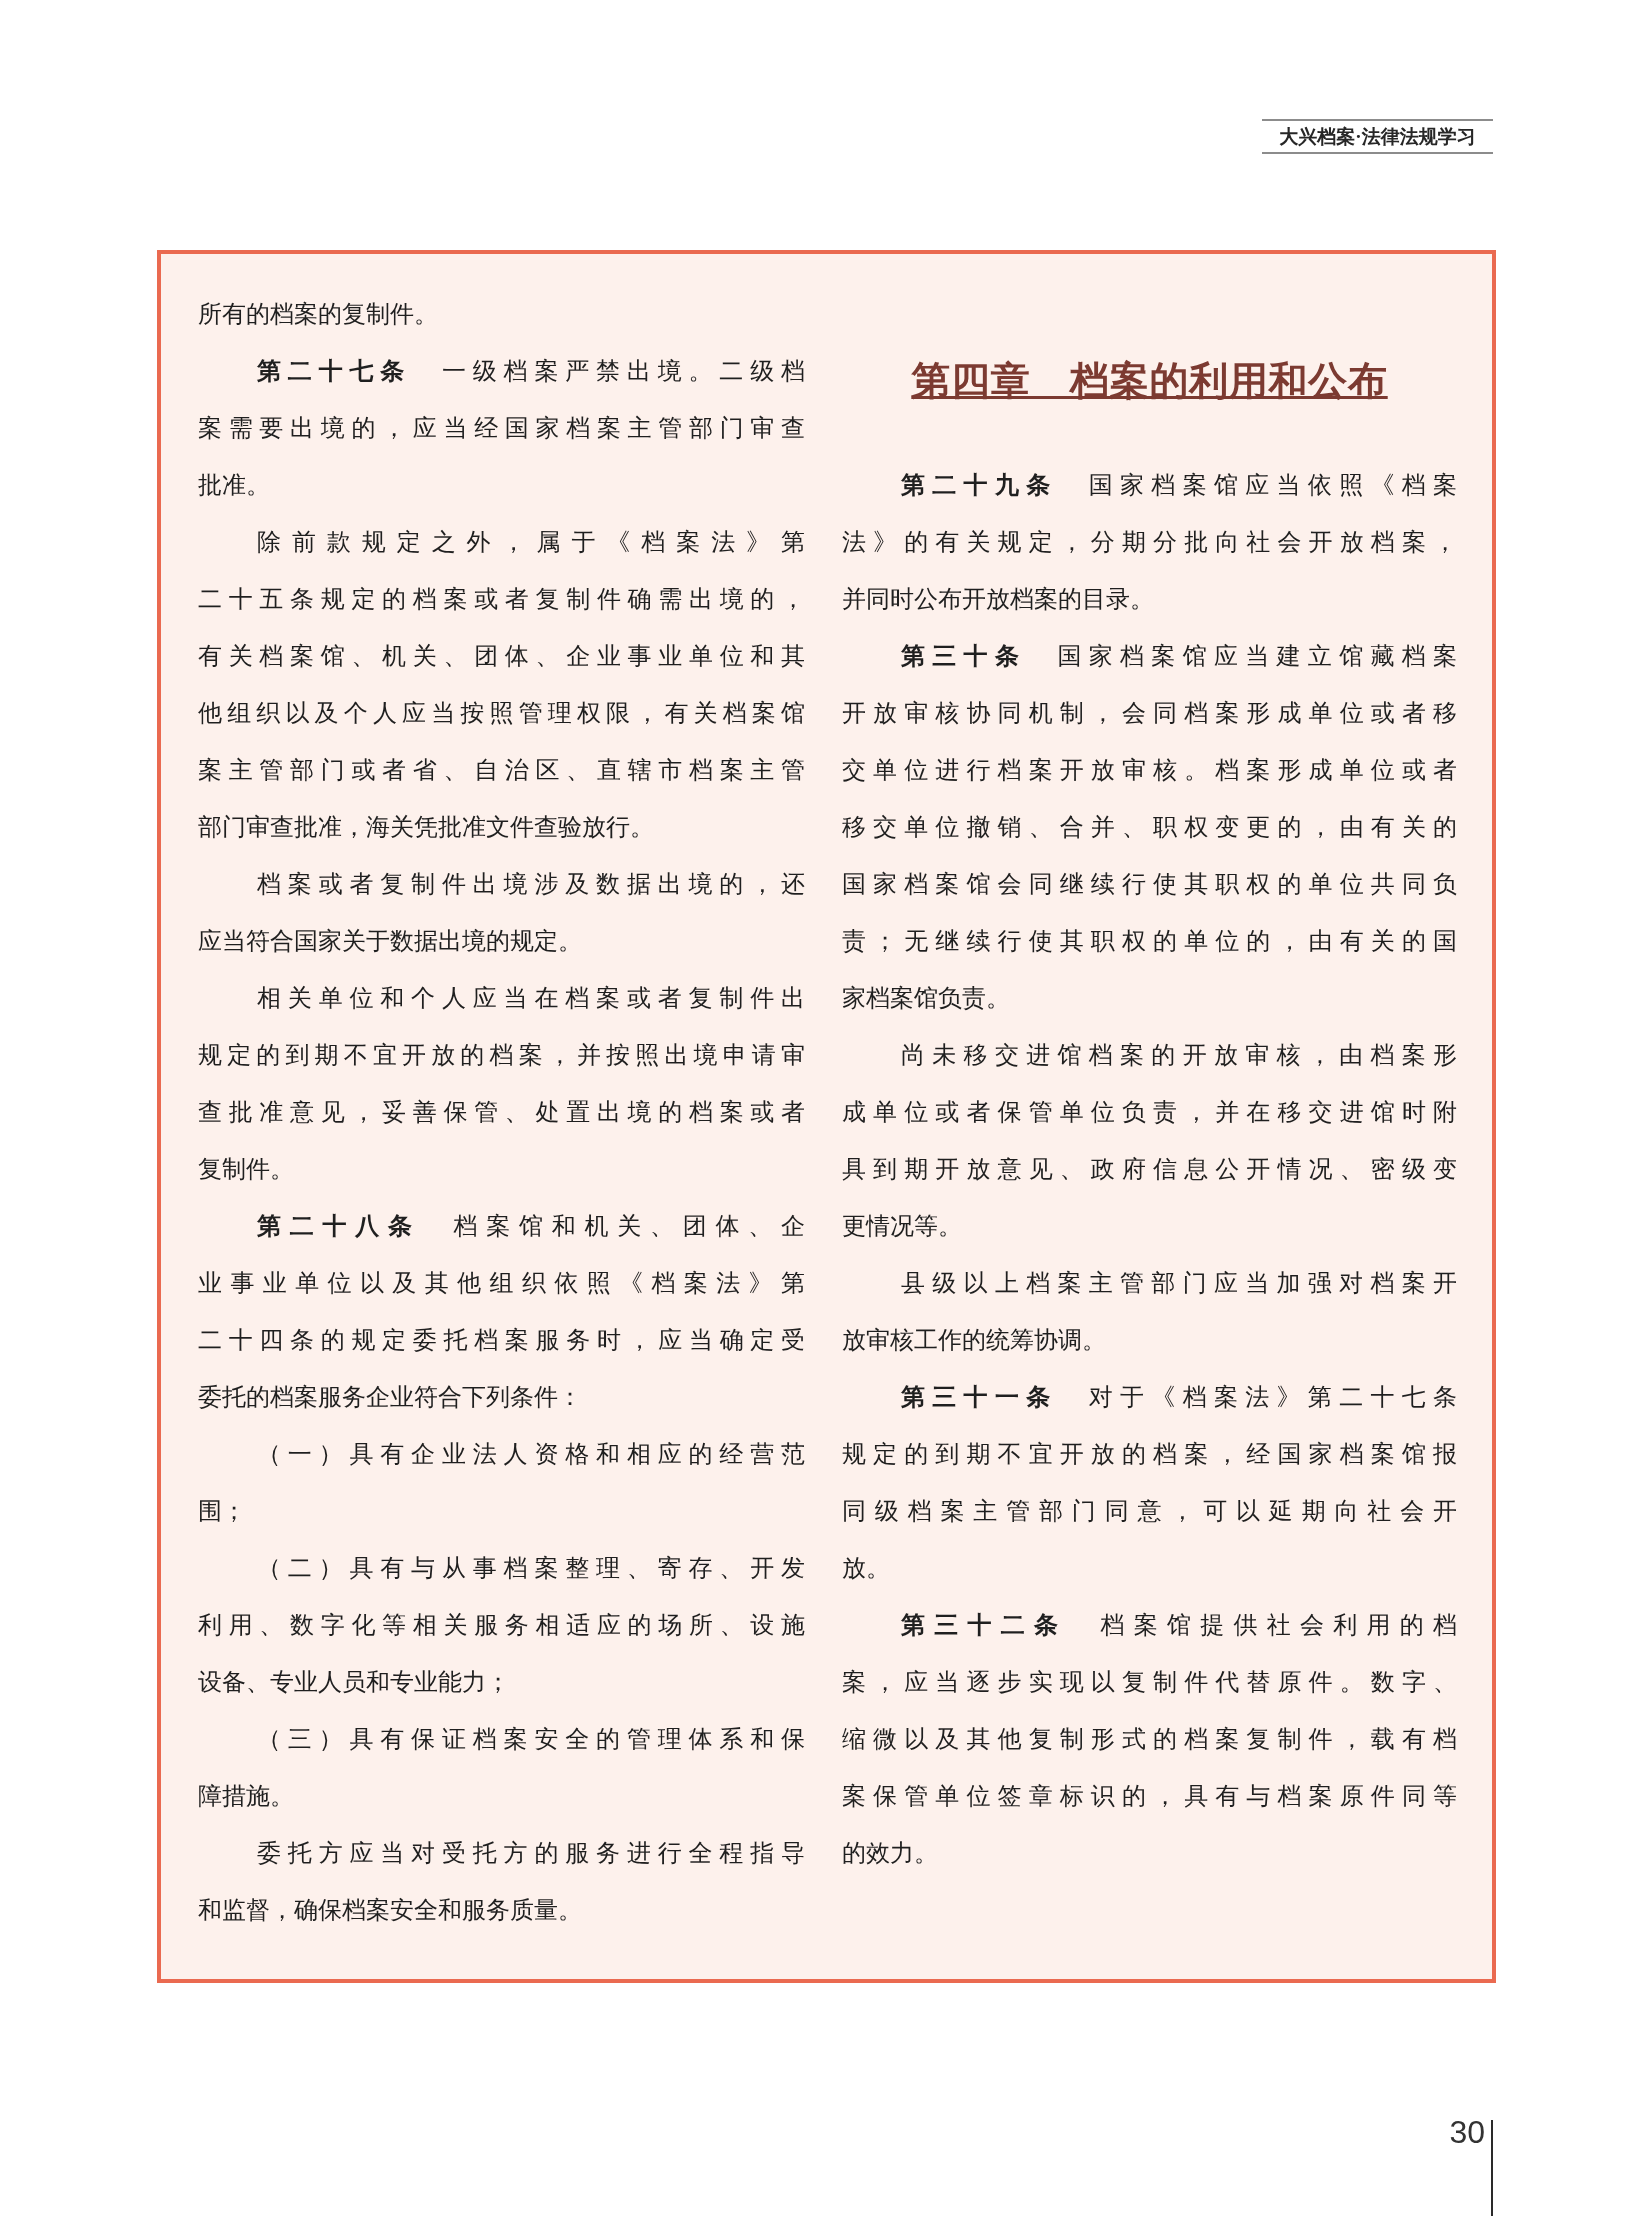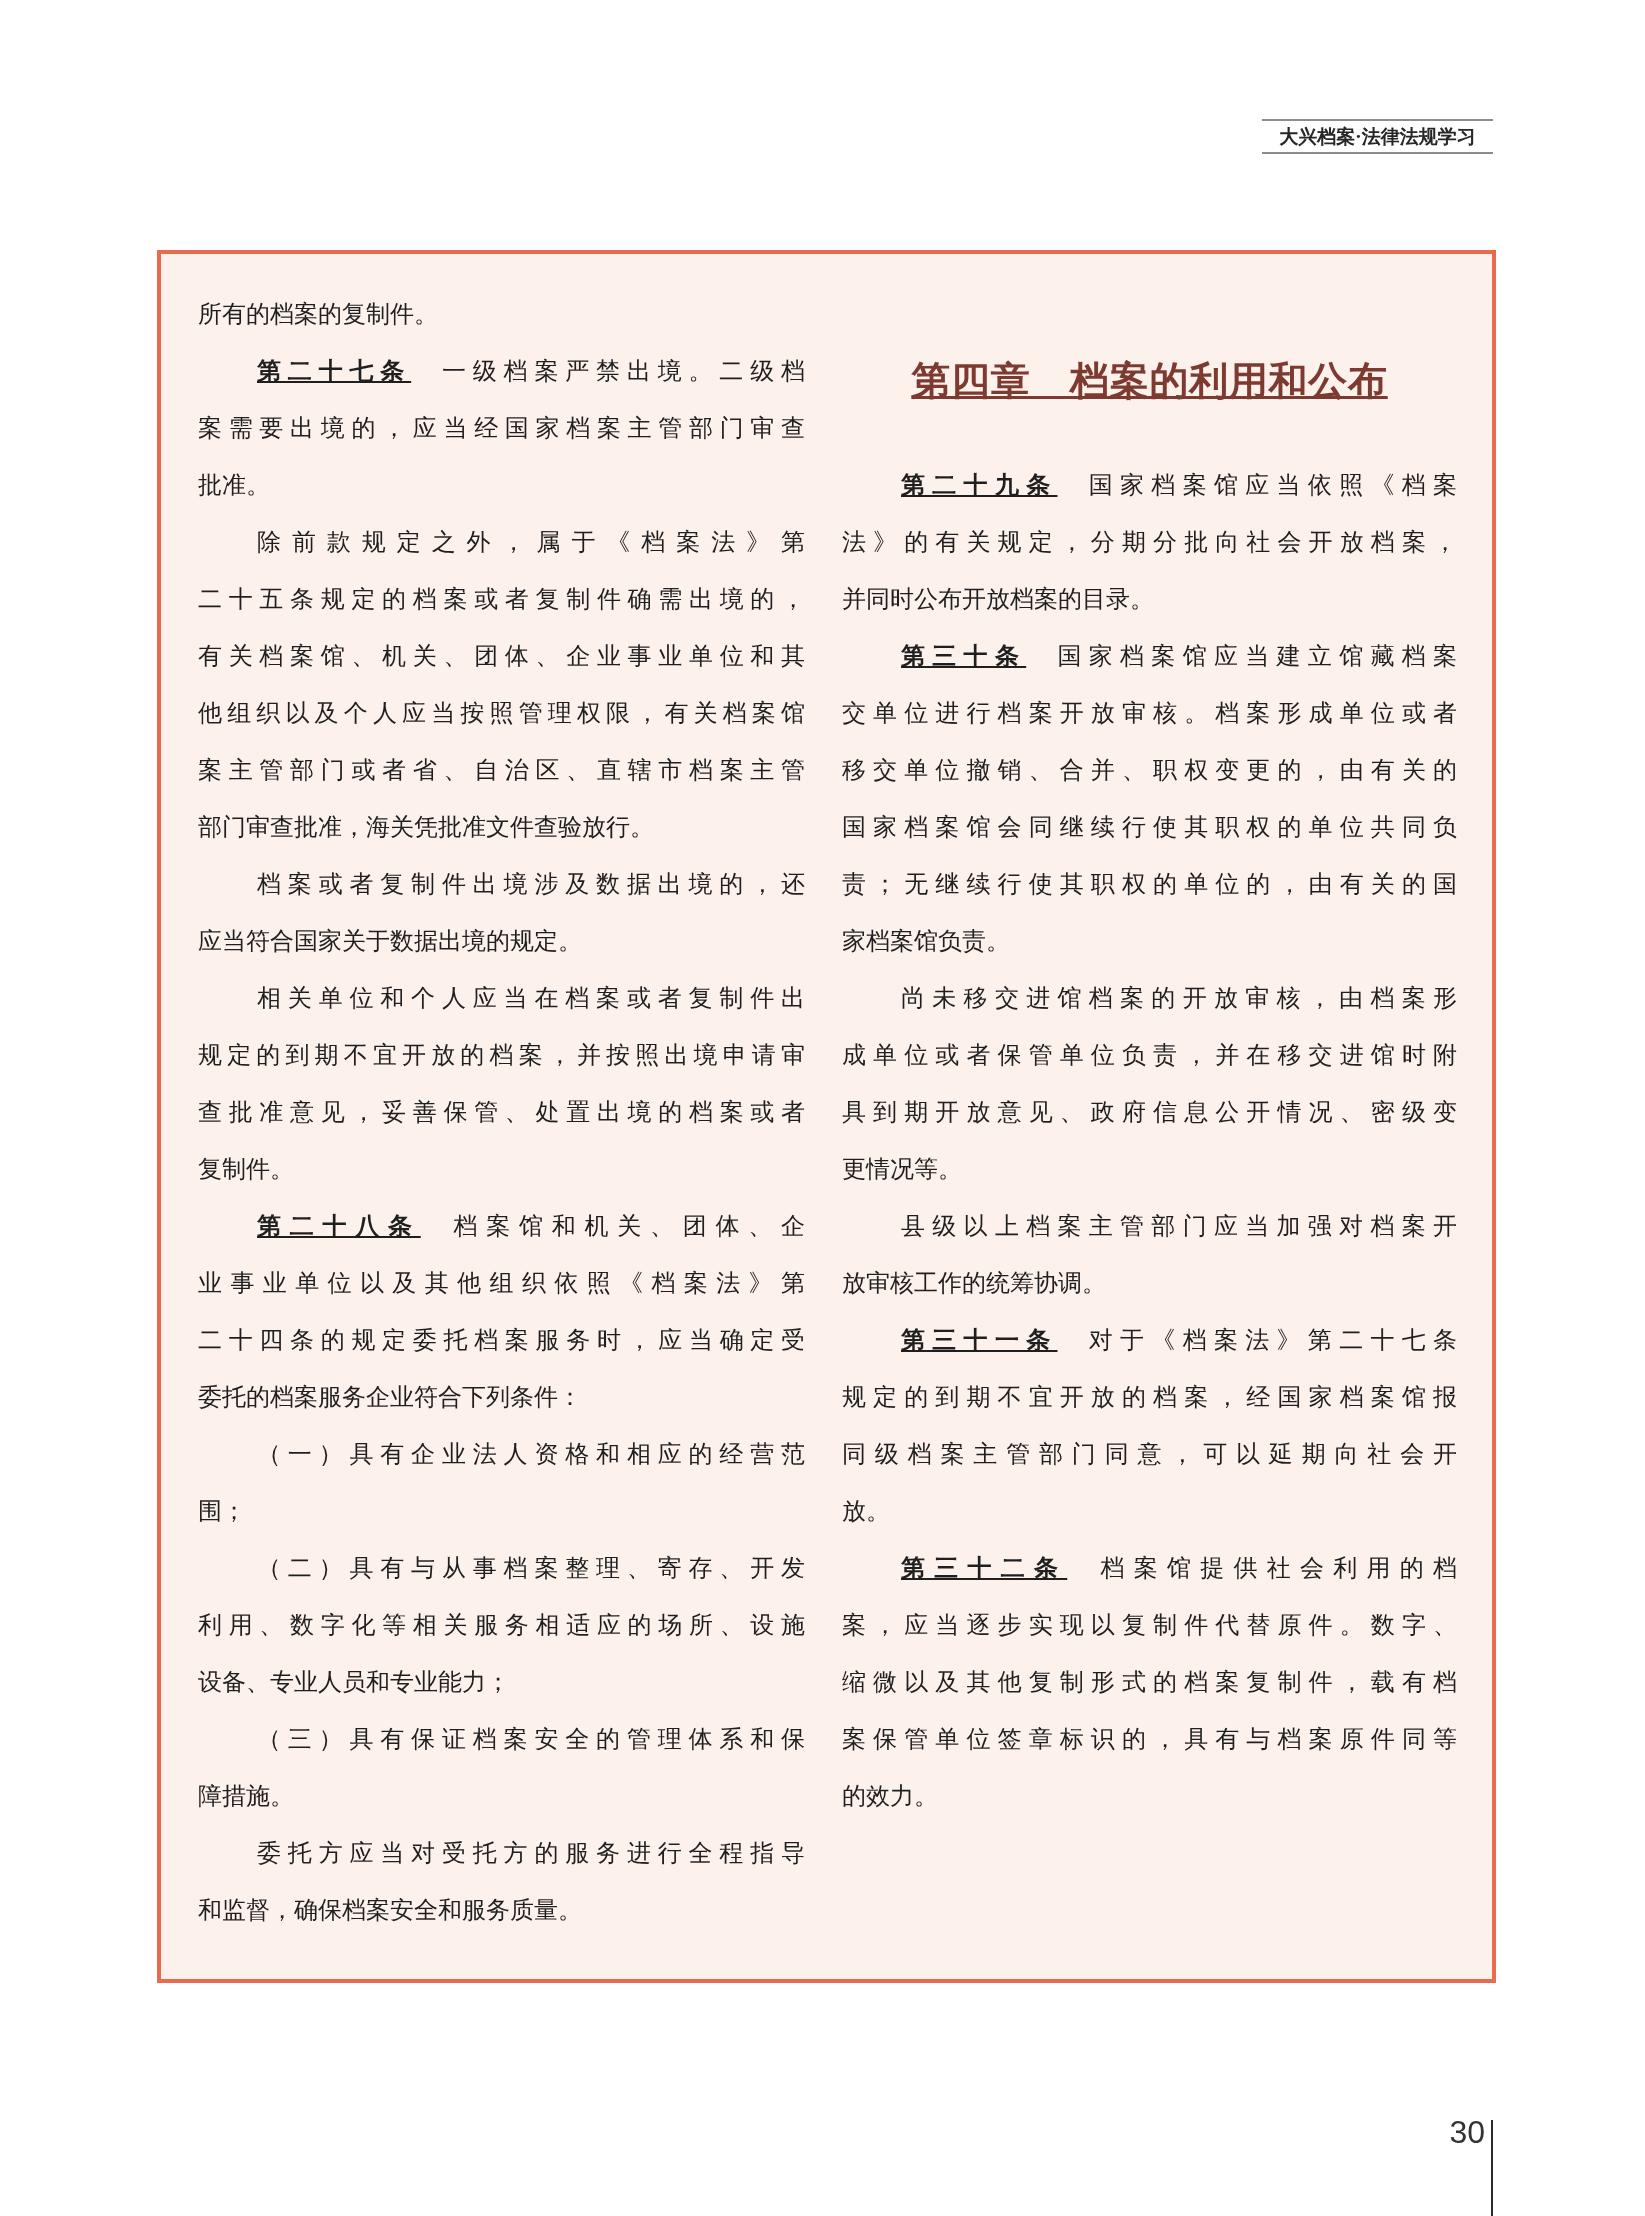--- a/index.html
+++ b/index.html
@@ -67,21 +67,21 @@
     color: #1f1f1f;
     white-space: nowrap;
   }
   .column .line.justify {
     white-space: normal;
     text-align: justify;
     text-align-last: justify;
     text-justify: inter-character;
   }
   .column .line.indent { padding-left: 59px; }
-  .column .line b { font-weight: 700; text-decoration: underline; }
+  .column .line b { font-weight: 700; }
 
   #left-col {
     left: 37px;
     top: 31px;
     width: 607px;
   }
   #right-col {
     left: 681px;
     top: 202px;
     width: 615px;
@@ -164,20 +164,21 @@
         <div class="line">障措施。</div>
         <div class="line justify indent">委托方应当对受托方的服务进行全程指导</div>
         <div class="line">和监督，确保档案安全和服务质量。</div>
       </div>
     <div class="chapter-heading">第四章　档案的利用和公布</div>
     <div class="column" id="right-col">
         <div class="line justify indent"><b>第二十九条</b>　国家档案馆应当依照《档案</div>
         <div class="line justify">法》的有关规定，分期分批向社会开放档案，</div>
         <div class="line">并同时公布开放档案的目录。</div>
         <div class="line justify indent"><b>第三十条</b>　国家档案馆应当建立馆藏档案</div>
+        <div class="line justify">开放审核协同机制，会同档案形成单位或者移</div>
         <div class="line justify">交单位进行档案开放审核。档案形成单位或者</div>
         <div class="line justify">移交单位撤销、合并、职权变更的，由有关的</div>
         <div class="line justify">国家档案馆会同继续行使其职权的单位共同负</div>
         <div class="line justify">责；无继续行使其职权的单位的，由有关的国</div>
         <div class="line">家档案馆负责。</div>
         <div class="line justify indent">尚未移交进馆档案的开放审核，由档案形</div>
         <div class="line justify">成单位或者保管单位负责，并在移交进馆时附</div>
         <div class="line justify">具到期开放意见、政府信息公开情况、密级变</div>
         <div class="line">更情况等。</div>
         <div class="line justify indent">县级以上档案主管部门应当加强对档案开</div>

